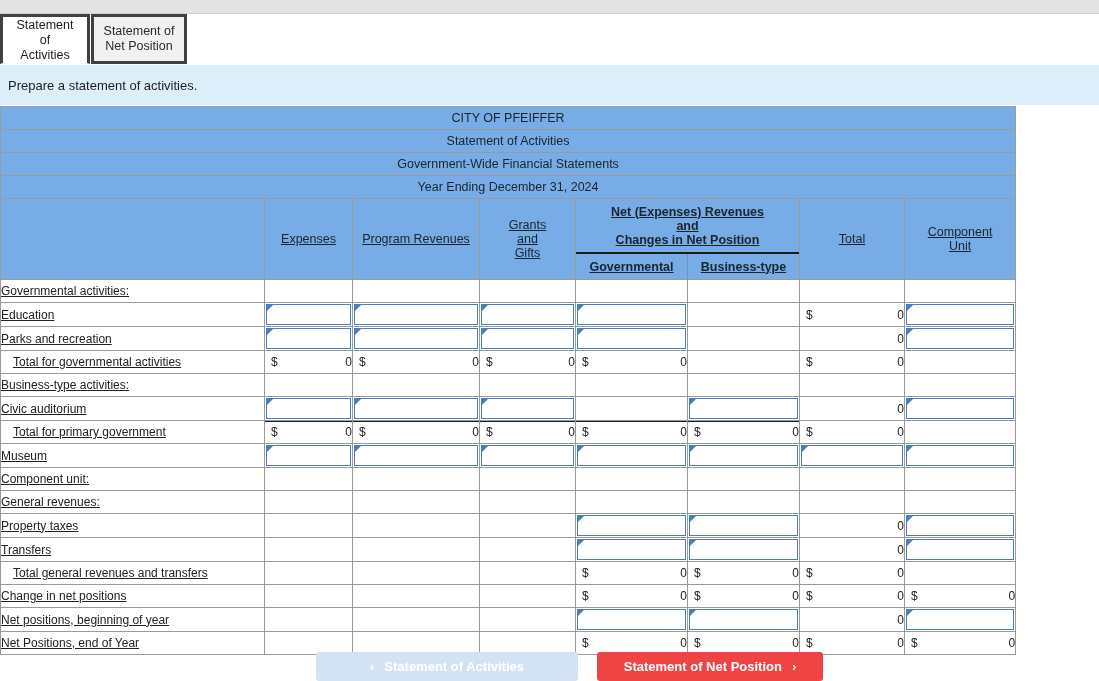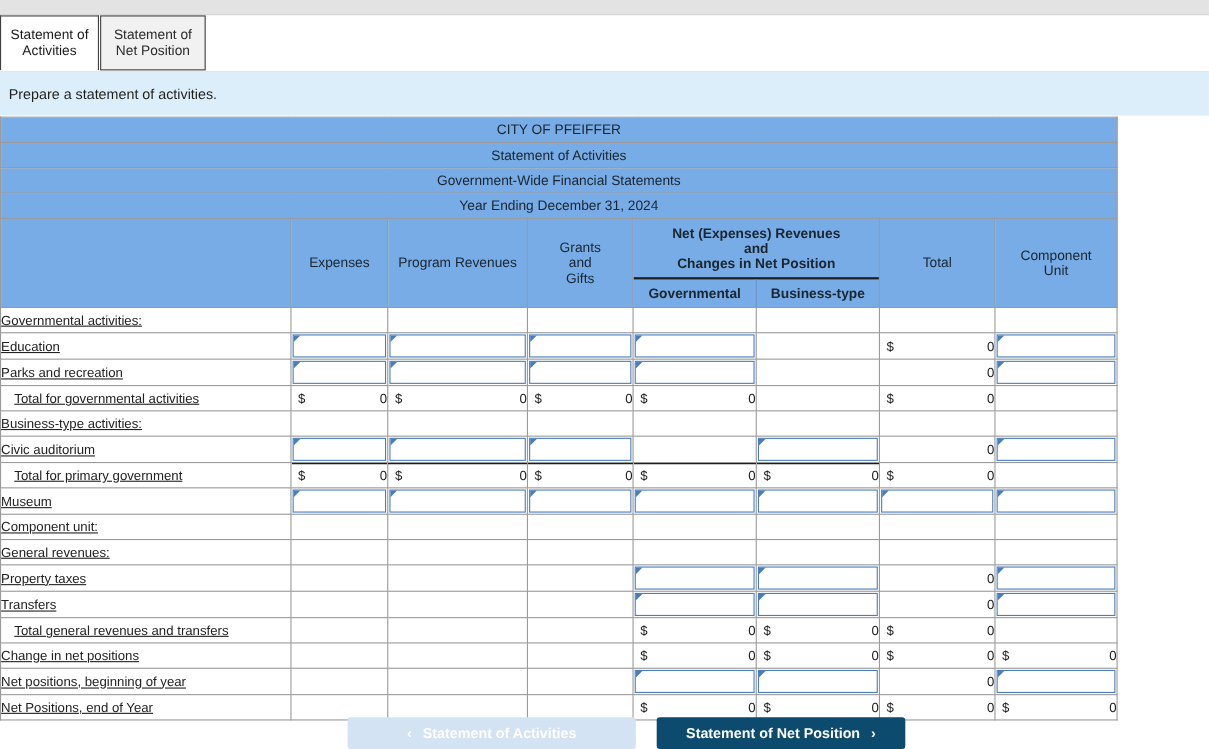--- a/index.html
+++ b/index.html
@@ -21,21 +21,21 @@
   }
   
   .tabbar{
     position:absolute;left:0;top:14px;width:1099px;height:51px;
     background:#ffffff;
     border-bottom:1px solid #c8c8c8;
   }
   .tab{
     position:absolute;top:0;height:50px;
     box-sizing:border-box;
-    border:1px solid #404040;
+    border:3px solid #404040;
     display:flex;align-items:center;justify-content:center;
     text-align:center;
     font-size:12.5px;
     line-height:15px;
     color:#1b1b1b;
     cursor:pointer;
     padding:0 8px;
   }
   .tab.active{
     background:#ffffff;
@@ -83,20 +83,21 @@
     font-size:12.5px;
   }
   .hdr.title{height:23px;}
   .colhdr{
     background:#78ace6;
     color:#19252f;
     font-weight:bold;
     text-align:center;
     font-size:12.5px;
     line-height:14px;
+    text-decoration:underline;
   }
   .subsplit{
     padding:0 !important;
     vertical-align:top;
   }
   .subsplit .top{
     height:53px;
     display:flex;align-items:center;justify-content:center;
     text-align:center;
     border-bottom:2px solid #1c1c1c;
@@ -180,21 +181,21 @@
     display:flex;align-items:center;justify-content:center;
     gap:10px;
     cursor:pointer;
   }
   .btn-prev{
     left:316px;width:262px;
     background:#d3e3f3;color:#ffffff;
   }
   .btn-next{
     left:597px;width:226px;
-    background:#0c4a6e;color:#ffffff;
+    background:#ef4444;color:#ffffff;
   }
   .chev{font-size:13px;font-weight:bold;}
 </style>
 </head>
 <body>
 
 <div class="topstrip"></div>
 
 <div class="tabbar">
   <div class="tab active" id="tab0">

